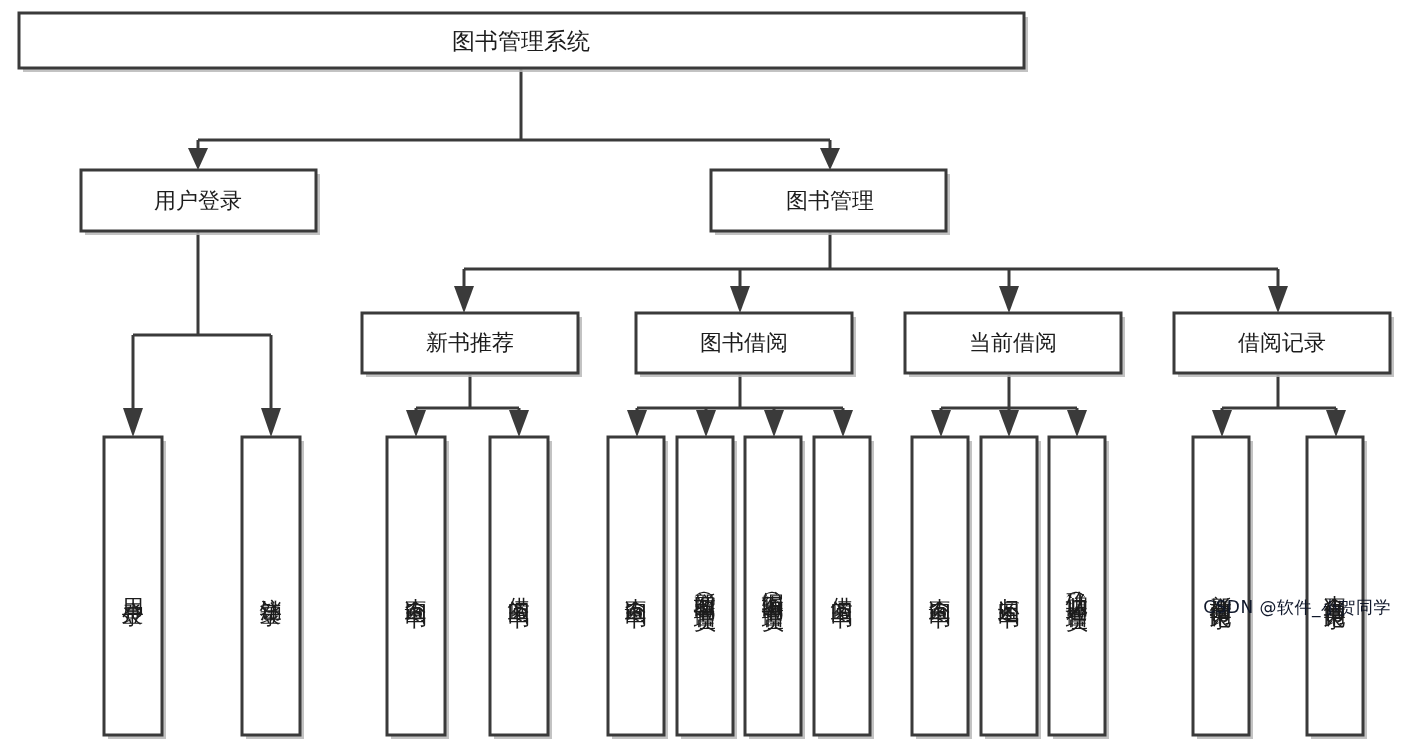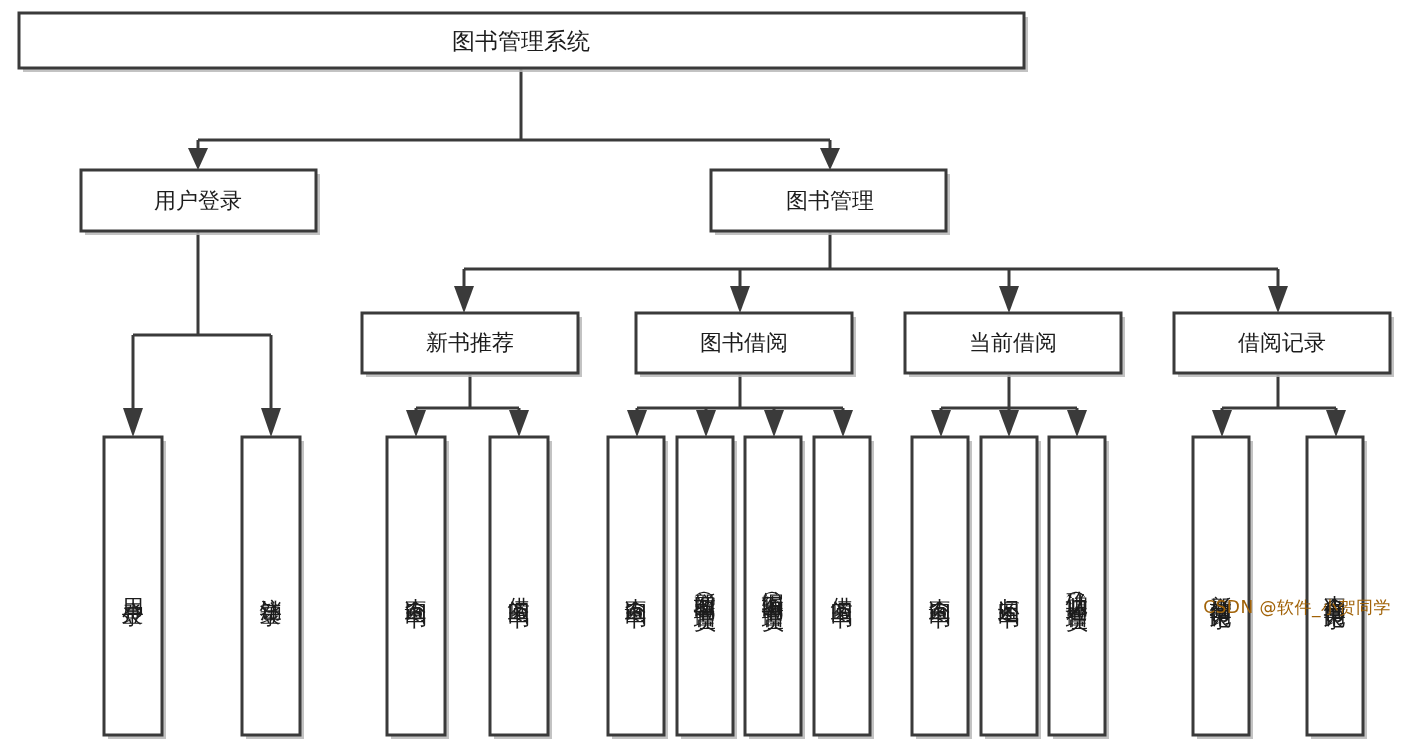--- a/index.html
+++ b/index.html
@@ -75,21 +75,21 @@
     letter-spacing: 3px;
     text-align: center;
     white-space: nowrap;
   }
   .watermark {
     position: absolute;
     right: 14px;
     bottom: 8px;
     font-family: "DejaVu Sans", "Liberation Sans", sans-serif;
     font-size: 17px;
-    color: #a16207;
+    color: #0f172a;
     letter-spacing: 0.5px;
     white-space: nowrap;
   }
 </style>
 </head>
 <body>
 
 <div id="diagram-root">
 
   <svg class="diagram-canvas" viewBox="0 0 1405 747" xmlns="http://www.w3.org/2000/svg">

